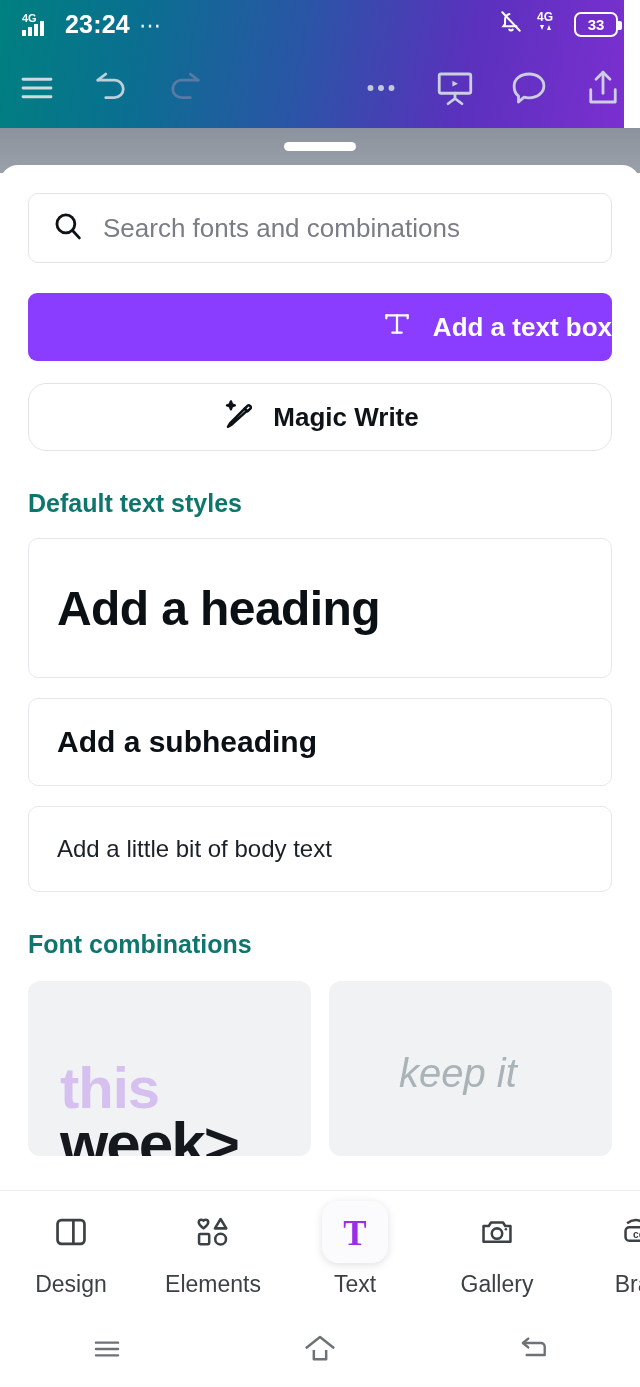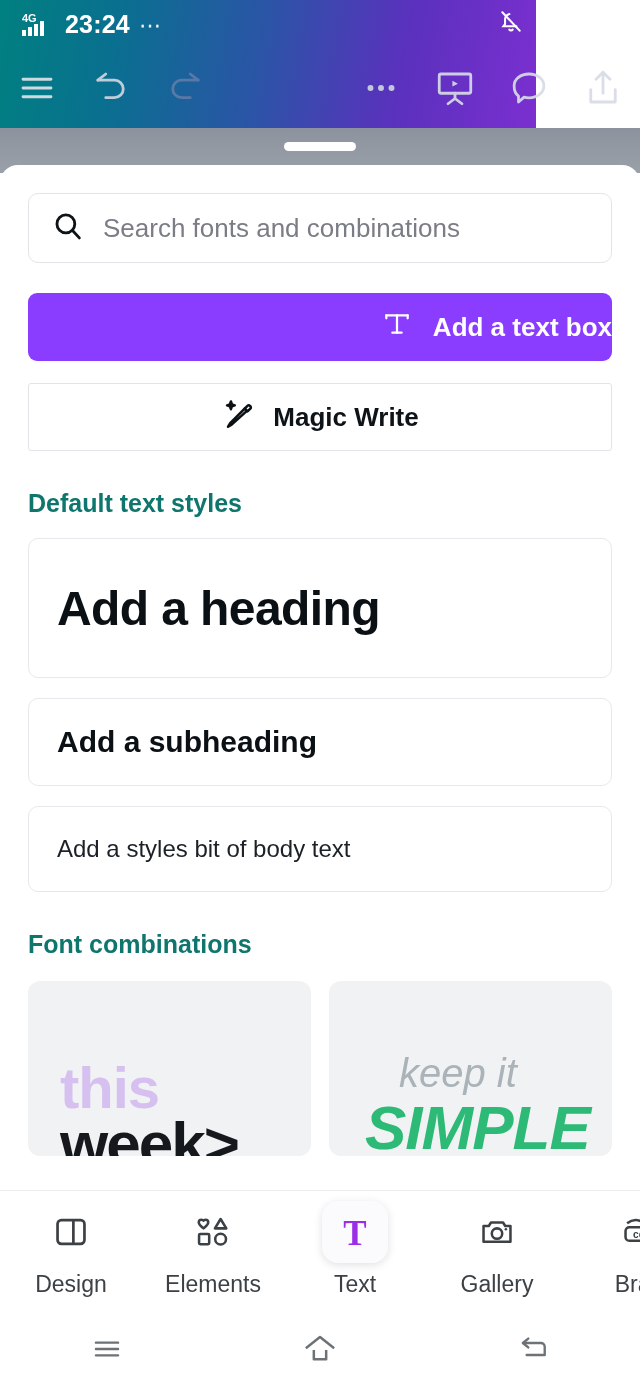--- a/index.html
+++ b/index.html
@@ -6,21 +6,21 @@
   html, body {
     width: 640px; height: 1387px;
     font-family: "Liberation Sans", sans-serif;
     background: #ffffff;
     overflow: hidden;
   }
   .screen { position: relative; width: 640px; height: 1387px; overflow: hidden; background:#fff; }
 
   
   .appbar {
-    position: absolute; top: 0; left: 0; width: 536px; height: 128px;
+    position: absolute; top: 0; left: 0; width: 624px; height: 128px;
     background: linear-gradient(100deg, #008080 0%, #0a6f90 22%, #2a55a6 48%, #5a31bd 74%, #7b2fd0 100%);
   }
   .statusbar {
     position: absolute; top: 0; left: 0; width: 640px; height: 48px;
     display: flex; align-items: center; justify-content: space-between;
     padding: 0 22px; color: #fff;
   }
   .sb-left { display: flex; align-items: flex-end; gap: 9px; }
   .sig { position: relative; width: 34px; height: 26px; display:block; }
   .sb-time { font-size: 25px; font-weight: bold; letter-spacing: .2px; line-height: 1; }
@@ -70,21 +70,21 @@
   }
   .search-ph { font-size: 26px; color: #7a7d85; }
 
   .btn-primary {
     margin-top: 30px; height: 68px; border-radius: 9px;
     background: #8b3dff; color: #fff;
     display: flex; align-items: center; justify-content: flex-end; gap: 20px;
     font-size: 26px; font-weight: bold;
   }
   .btn-outline {
-    margin-top: 22px; height: 68px; border-radius: 3px;
+    margin-top: 22px; height: 68px; border-radius: 18px;
     background: #fff; border: 1.6px solid #e3e4e8; color: #0e1318;
     display: flex; align-items: center; justify-content: center; gap: 18px;
     font-size: 26px; font-weight: bold;
   }
 
   .note { margin-top: 40px; font-size: 23px; color: #10151a; }
   .section-title { margin-top: 38px; font-size: 25px; font-weight: bold; color: #0f766e; }
 
   .style-card {
     margin-top: 20px; border: 1.5px solid #e7e8ec; border-radius: 10px;
@@ -269,33 +269,32 @@
 
       <div class="section-title">Default text styles</div>
 
       <div class="style-card style-heading">
         <span>Add a heading</span>
       </div>
       <div class="style-card style-sub">
         <span>Add a subheading</span>
       </div>
       <div class="style-card style-body">
-        <span>Add a styles bit of body text</span>
+        <span>Add a little bit of body text</span>
       </div>
 
       <div class="section-title">Font combinations</div>
 
       <div class="combos">
         <div class="combo-card">
           <span class="c1-a">this</span>
           <span class="c1-b">week&gt;</span>
         </div>
         <div class="combo-card">
           <span class="c2-a">keep it</span>
-          <span class="c2-b">SIMPLE</span>
         </div>
       </div>
 
     </div>
   </div>
 
   <div class="tabbar">
 
     <div class="tab">
       <span class="tab-icon">

